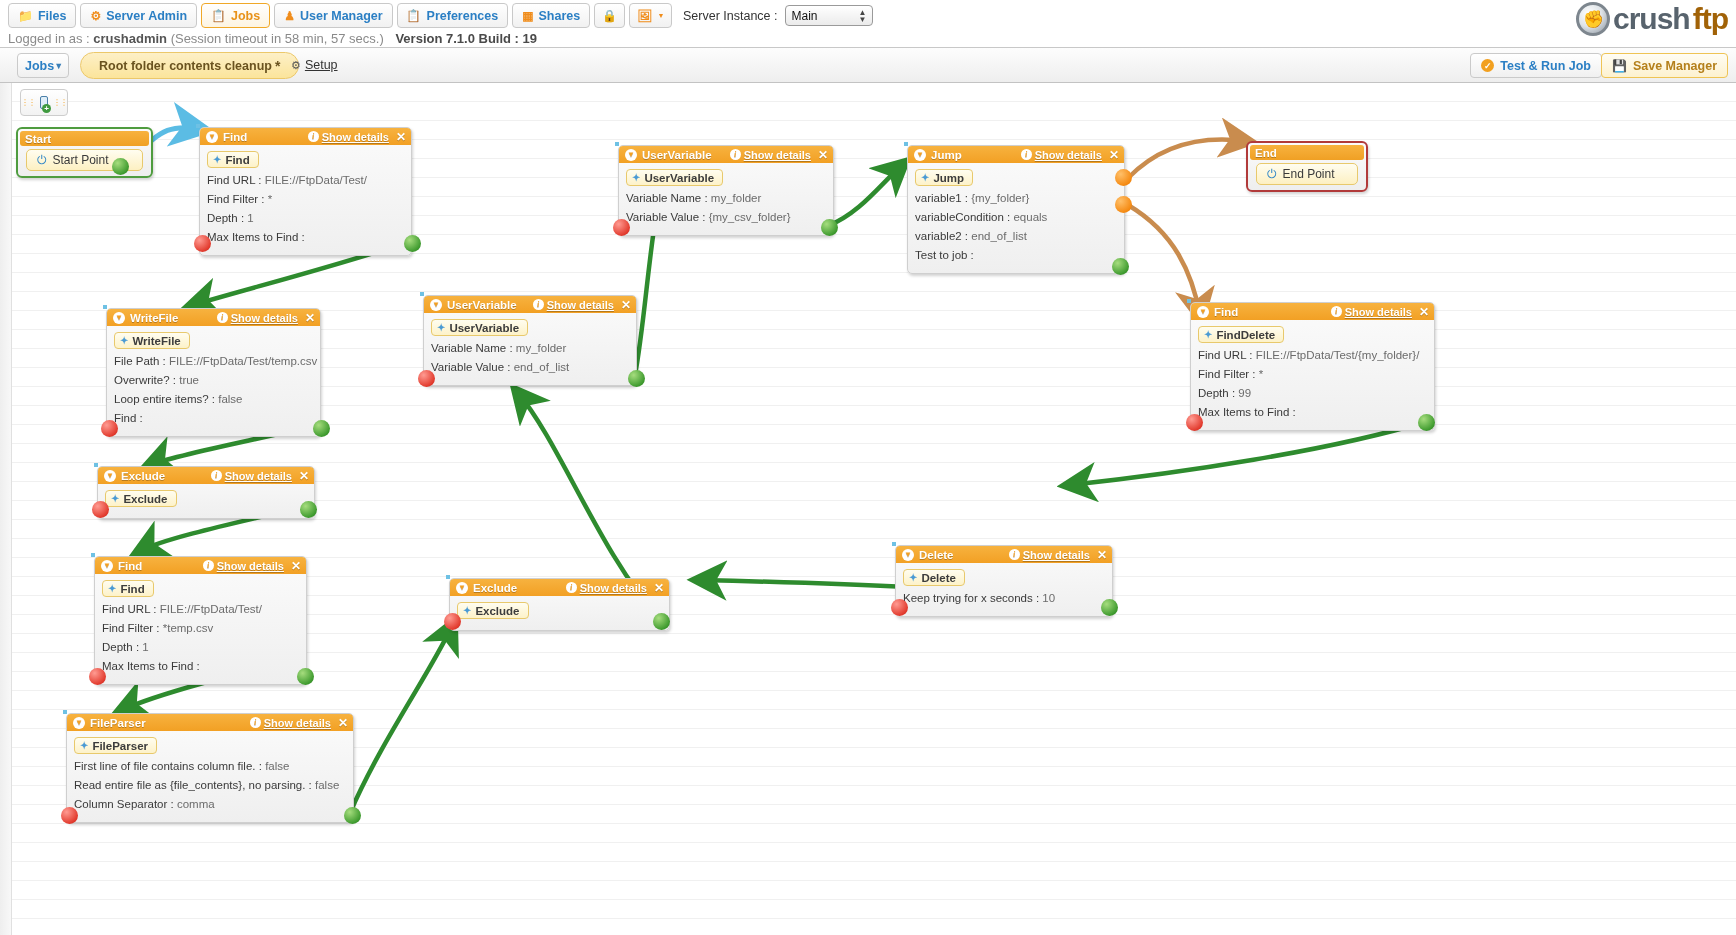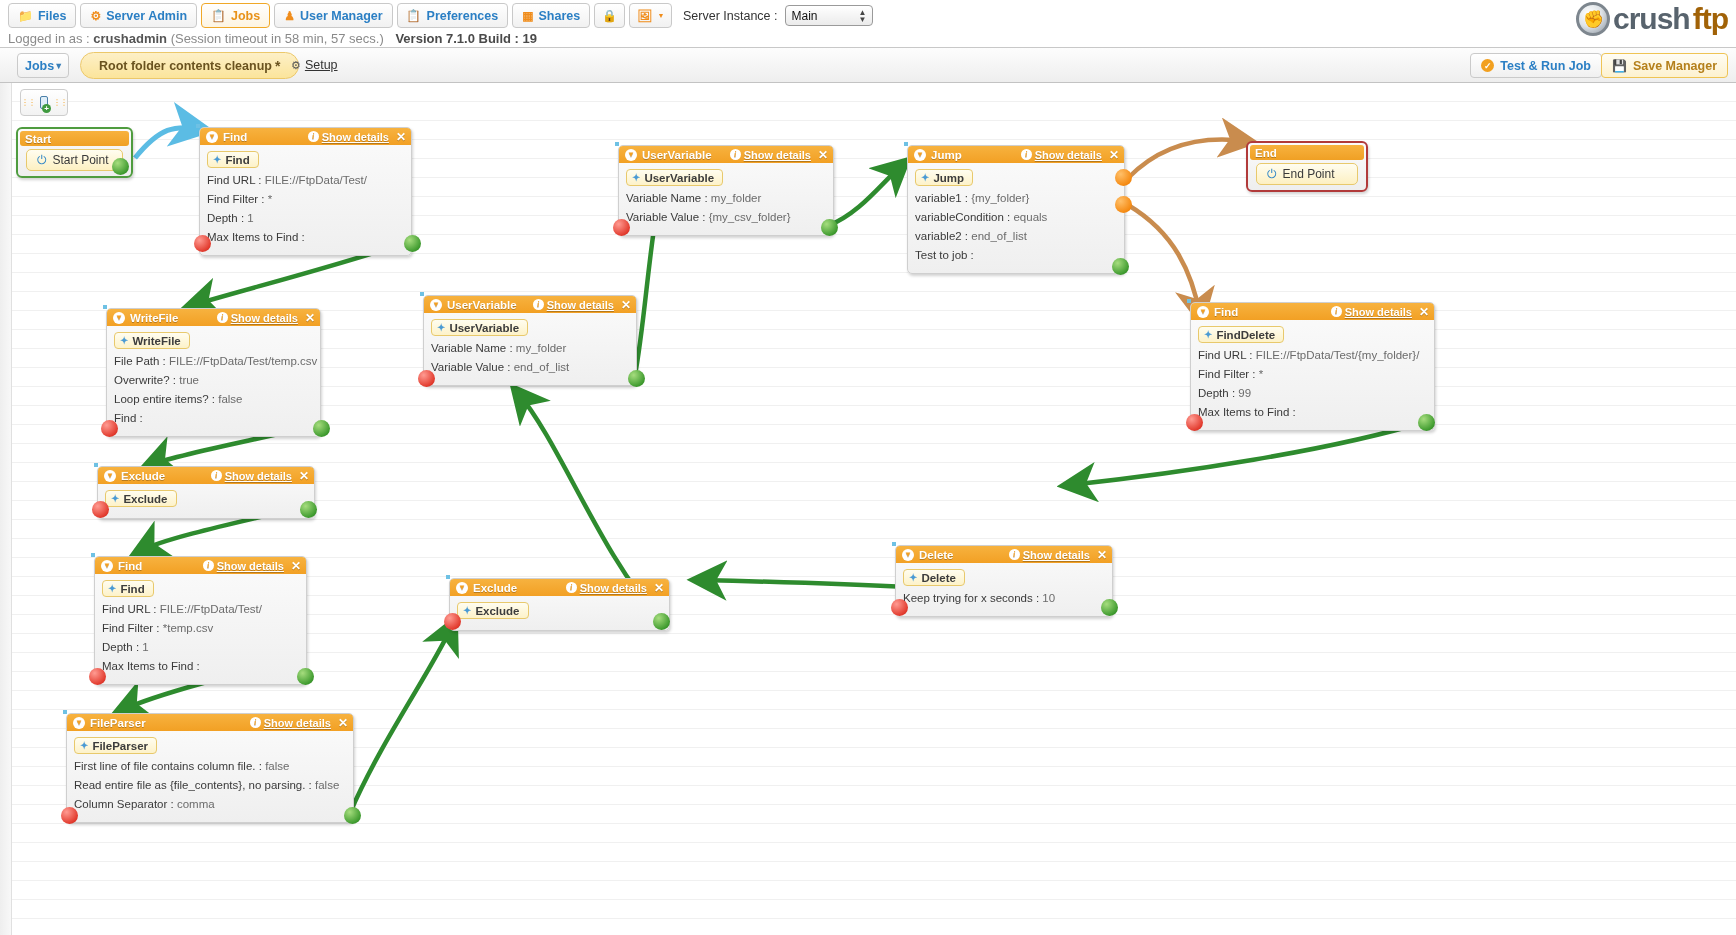--- a/index.html
+++ b/index.html
@@ -411,21 +411,21 @@
 
     <path d="M1110,523 C1000,505 830,500 700,497" stroke="#2e8b2e" stroke-width="4.5" fill="none" marker-end="url(#ag)"></path>
   </svg>
 
   <div id="toolbox">
     <span class="grip">⋮⋮</span>
     <span class="addnode-ic"></span>
     <span class="grip">⋮⋮</span>
   </div>
 
-  <div class="cap start" style="left:16px; top:44px; width:117px;">
+  <div class="cap start" style="left:16px; top:44px; width:137px;">
     <div class="caphdr">
       <span>Start</span>
     </div>
     <div class="cappill">
       <span class="pw">⏻</span>
       <span>Start Point</span>
     </div>
   </div>
   <div class="dot green" style="left:112px; top:75px;"></div>
 

